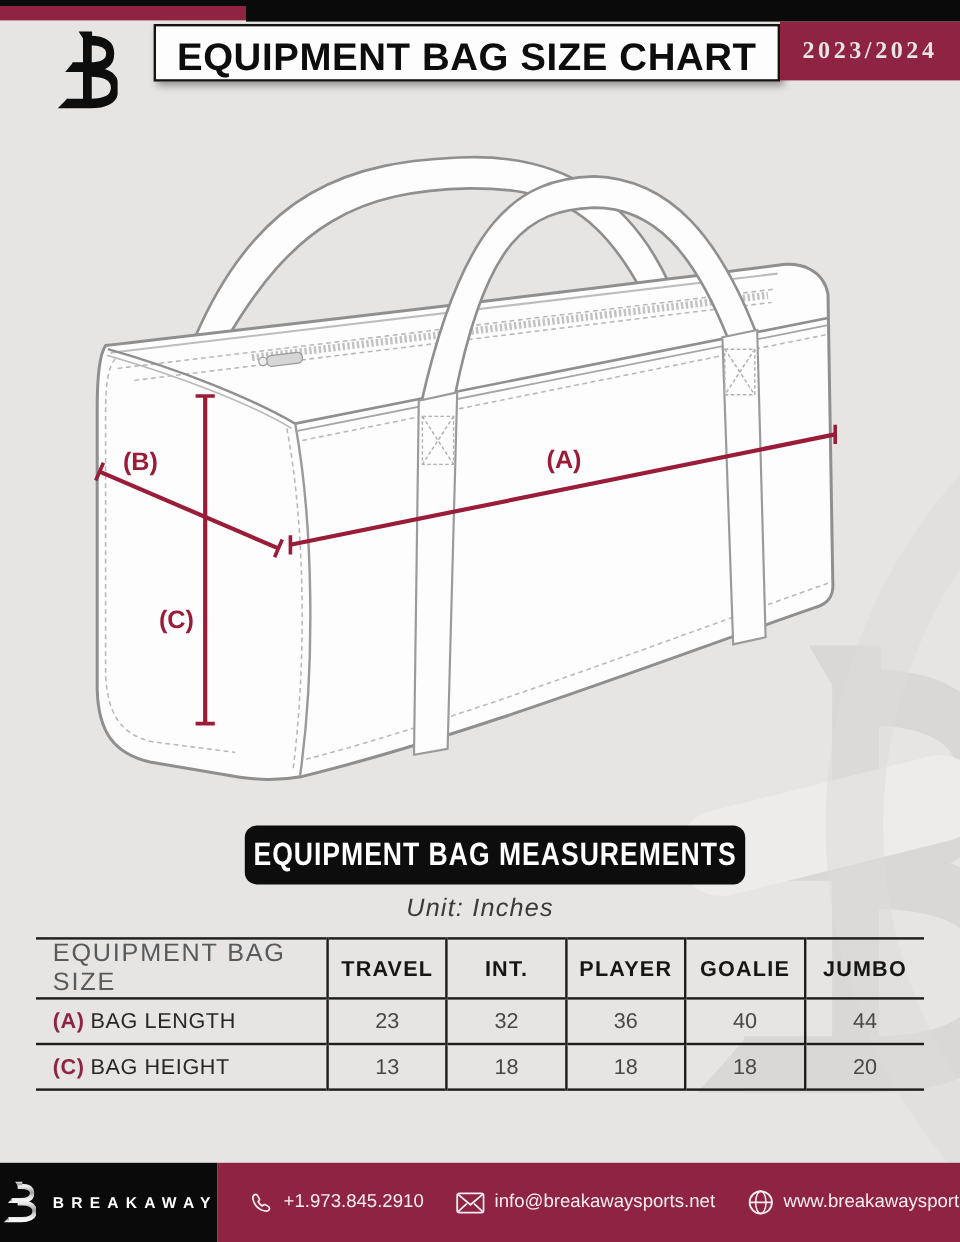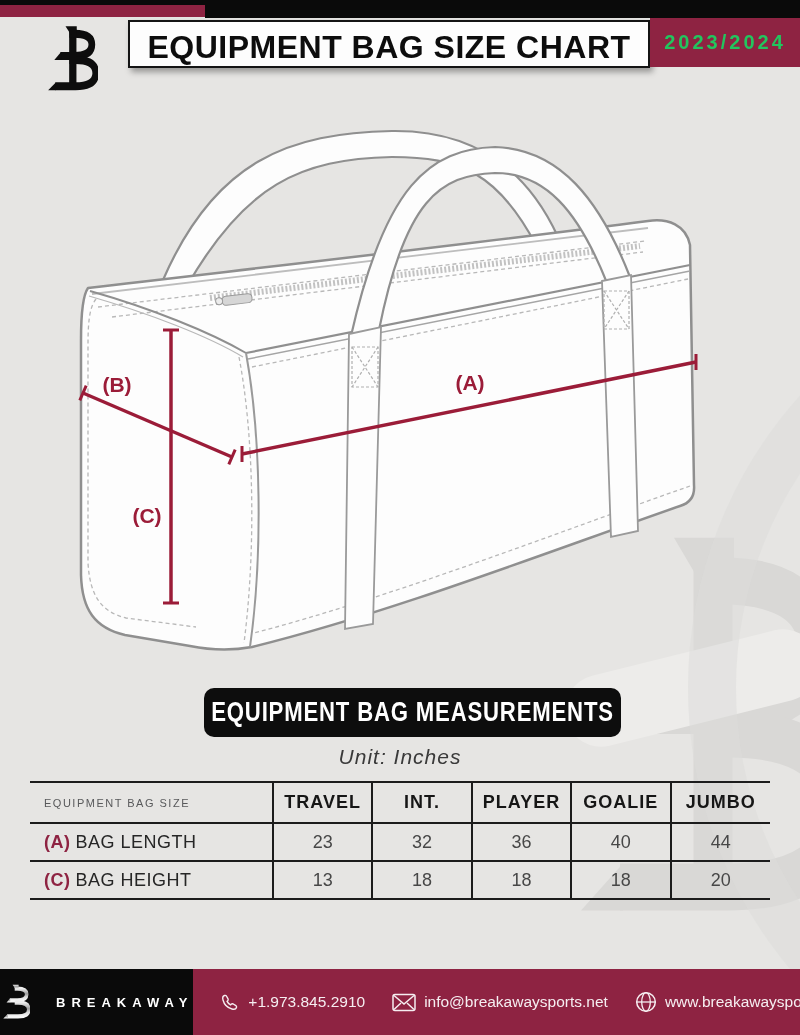--- a/index.html
+++ b/index.html
@@ -18,22 +18,22 @@
   .bar-maroon{position:absolute;left:0;top:5px;width:205px;height:12px;background:#8e2342;z-index:2;}
   .bar-black-right{position:absolute;left:205px;top:0;width:595px;height:18px;background:#0a0a0a;z-index:2;}
   .logo-header{position:absolute;left:42px;top:25px;z-index:3;}
   .title-box{position:absolute;left:128px;top:20px;width:522px;height:48px;background:#fdfdfd;
              border:2px solid #141414;box-sizing:border-box;z-index:3;
              display:flex;align-items:flex-end;justify-content:center;
              box-shadow:3px 4px 6px rgba(0,0,0,.35);}
   .title-box span{font-size:32px;font-weight:bold;color:#0d0d0d;letter-spacing:.5px;white-space:nowrap;}
   .year-box{position:absolute;left:650px;top:18px;width:150px;height:49px;background:#8e2342;z-index:3;
             display:flex;align-items:center;justify-content:center;}
-  .year-box span{font-family:Liberation Sans, sans-serif;font-weight:bold;font-size:20px;
-                 letter-spacing:3px;color:#22c55e;white-space:nowrap;}
+  .year-box span{font-family:Liberation Serif, serif;font-weight:bold;font-size:20px;
+                 letter-spacing:3px;color:#e5e5e5;white-space:nowrap;}
 
   
   .diagram{position:absolute;left:0;top:105px;z-index:1;}
   .mlabel{font-family:"Liberation Sans",sans-serif;font-weight:bold;font-size:21px;fill:#9b1c38;}
 
   
   .banner{position:absolute;left:204px;top:688px;width:417px;height:49px;background:#0d0d0d;
           border-radius:10px;z-index:2;display:flex;align-items:center;justify-content:center;}
   .banner span{color:#fff;font-weight:bold;font-size:27px;letter-spacing:1px;white-space:nowrap;
                transform:scaleX(.82);}
@@ -45,31 +45,31 @@
               table-layout:fixed;}
   .size-table th,.size-table td{padding:0;text-align:center;vertical-align:middle;background:transparent;}
   .size-table col.c0{width:243px;}
   .size-table col.cd{width:99.4px;}
   .size-table tr{height:38px;}
   .size-table thead tr{height:41px;}
   .size-table thead{border-top:2.5px solid #1c1c1c;border-bottom:2.5px solid #1c1c1c;}
   .size-table tbody tr{border-bottom:2.5px solid #1c1c1c;}
   .size-table td + td, .size-table th + th{border-left:2px solid #1c1c1c;border-radius:15px;}
   .th0{text-align:left !important;padding-left:14px !important;color:#58595b;font-weight:normal;
-       font-size:11px;letter-spacing:1.5px;}
+       font-size:21px;letter-spacing:1.5px;}
   .thd{font-size:18px;font-weight:bold;color:#161616;letter-spacing:1px;}
   .row-label{text-align:left !important;padding-left:14px !important;font-size:18px;color:#262626;
              letter-spacing:.5px;}
   .row-label b{color:#8e2342;font-weight:bold;margin-right:5px;}
   .val{font-size:18px;color:#474747;}
 
   
   .footer{position:absolute;left:0;top:969px;width:800px;height:66px;z-index:4;display:flex;}
   .f-black{width:220px;height:100%;background:#0a0a0a;display:flex;align-items:center;
-           justify-content:center;gap:22px;}
+           justify-content:center;gap:10px;}
   .brand{color:#fff;font-weight:bold;font-size:13px;letter-spacing:6px;padding-left:4px;}
   .f-maroon{flex:1;height:100%;background:#8e2342;display:flex;align-items:center;
             padding-left:26px;gap:27px;}
   .contact{display:flex;align-items:center;gap:8px;color:#f6eef1;font-size:15.5px;white-space:nowrap;}
   .contact svg{flex:0 0 auto;}
 </style>
 </head>
 <body>
 
 <div class="page">

